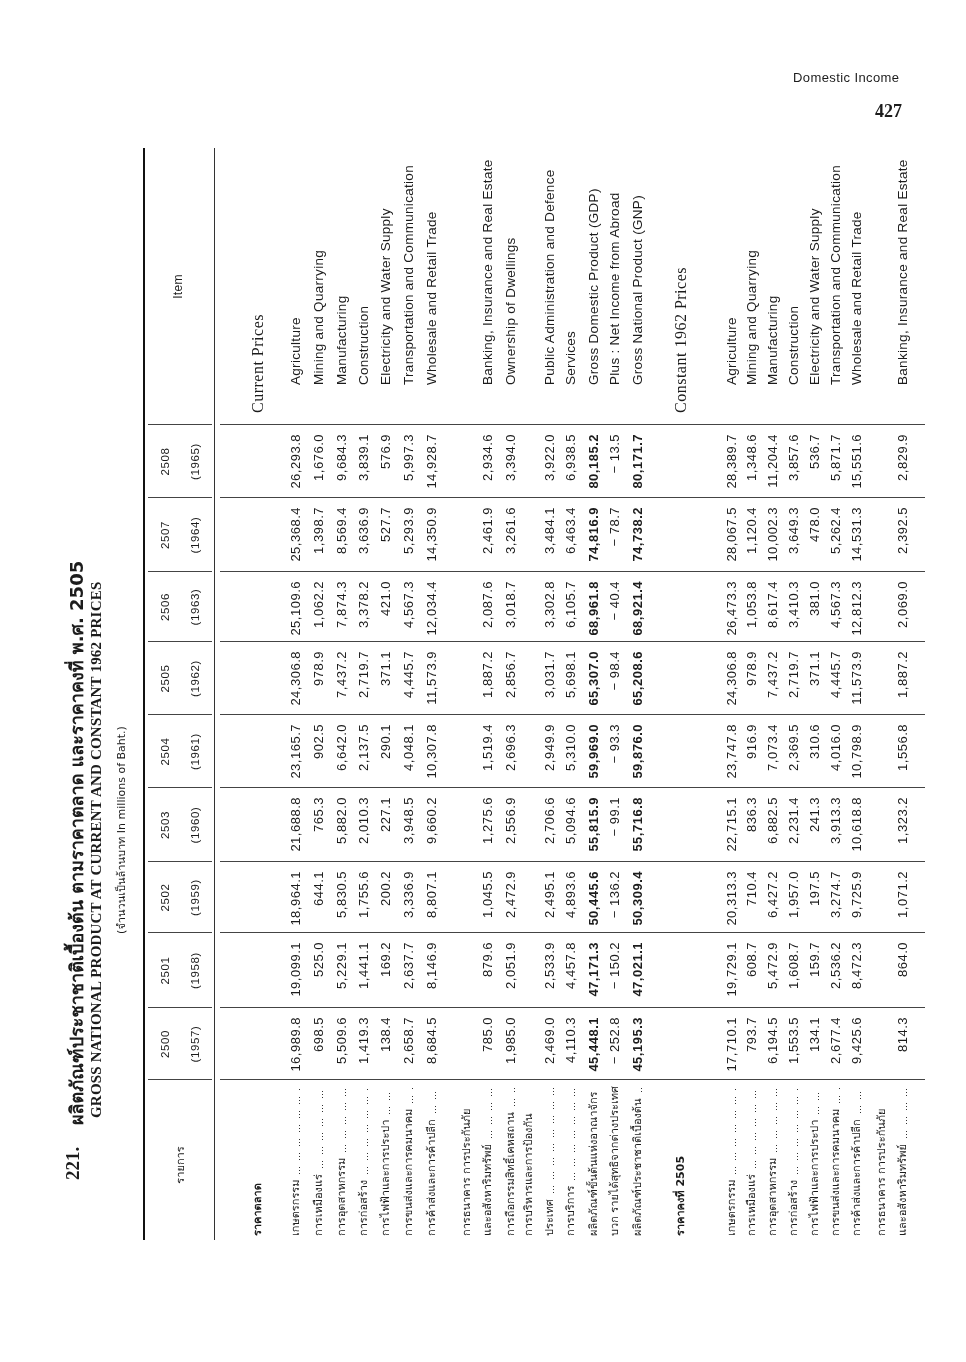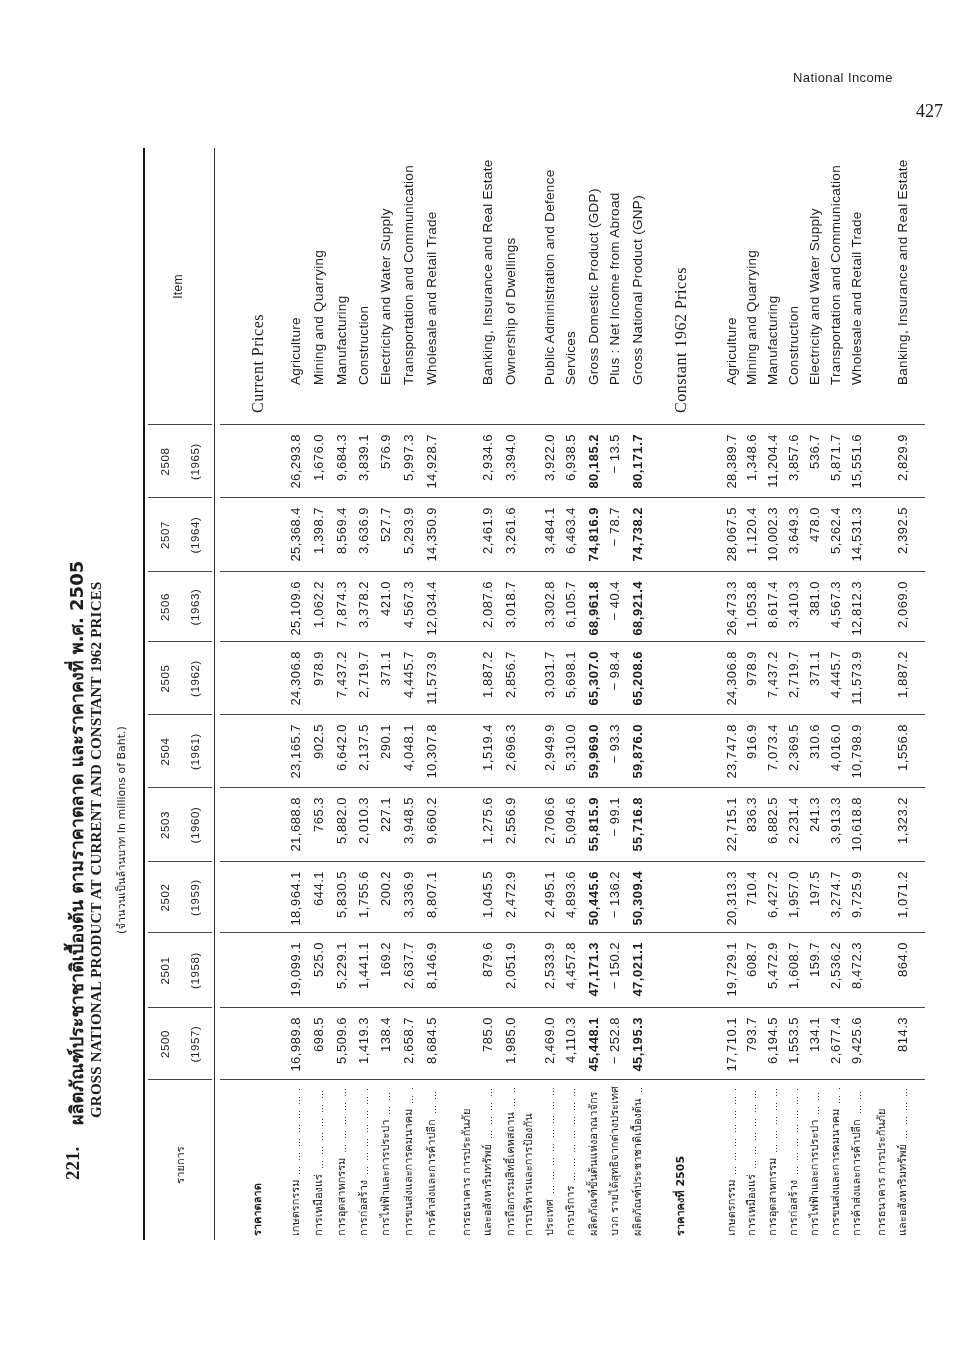--- a/index.html
+++ b/index.html
@@ -2,21 +2,21 @@
 <html><head>
   <meta charset="utf-8">
   <style>
     html, body { margin: 0; padding: 0; background: #ffffff; }
     body {
       width: 966px; height: 1362px; position: relative; overflow: hidden;
       color: #1c1c1c; font-family: "Liberation Sans", sans-serif;
     }
     
     .page-section { position: absolute; left: 793px; top: 70px; font-size: 13px; letter-spacing: 0.4px; white-space: nowrap; }
-    .page-number { position: absolute; left: 916px; top: 101px; font-weight: normal; font-size: 18px; font-family: "Liberation Serif", serif; }
+    .page-number { position: absolute; left: 875px; top: 101px; font-weight: bold; font-size: 18px; font-family: "Liberation Serif", serif; }
 
     
     .rot { position: absolute; transform-origin: 0 0; transform: rotate(-90deg); }
 
     
     .title-block { left: 60px; top: 1240px; width: 760px; height: 75px; }
     .t-num { position: absolute; left: 60px; top: 2px; font-weight: bold; font-size: 19px; font-family: "Liberation Serif", serif; white-space: nowrap; }
     .t-thai { position: absolute; left: 115px; top: 2px; width: 585px; overflow: hidden; font-weight: bold; font-size: 18px; font-family: "DejaVu Sans", sans-serif; white-space: nowrap; }
     .t-en { position: absolute; left: 122px; top: 28px; font-weight: bold; font-size: 15px; font-family: "Liberation Serif", serif; letter-spacing: 0.2px; white-space: nowrap; }
     .t-unit { position: absolute; left: 290px; width: 240px; top: 52px; font-size: 11px; text-align: center; white-space: nowrap; font-family: "DejaVu Sans", sans-serif; }
@@ -54,21 +54,21 @@
     .row.total .val { font-weight: bold; }
     .item-cell { position: absolute; left: 855px; top: 0; width: 236px; font-size: 13.5px; letter-spacing: 0.3px; white-space: nowrap; overflow: hidden; }
 
     .section-row { height: 18px; line-height: 18px; }
     .section-row .thai-cell { font-weight: bold; font-size: 11px; font-family: "DejaVu Sans", sans-serif; white-space: nowrap; height: 18px; }
     .section-row .item-cell { left: 827px; font-size: 16px; font-family: "Liberation Serif", serif; letter-spacing: 0.5px; }
   </style>
 </head>
 <body>
 
-<div class="page-section">National Income</div>
+<div class="page-section">Domestic Income</div>
 <div class="page-number">427</div>
 
 <div class="rot title-block">
   <div class="t-num">221.</div>
   <div class="t-thai">ผลิตภัณฑ์ประชาชาติเบื้องต้น ตามราคาตลาด และราคาคงที่ พ.ศ. 2505</div>
   <div class="t-en">GROSS NATIONAL PRODUCT AT CURRENT AND CONSTANT 1962 PRICES</div>
   <div class="t-unit">(จำนวนเป็นล้านบาท In millions of Baht.)</div>
 </div>
 
 <div class="rot ltable" id="ltable">

